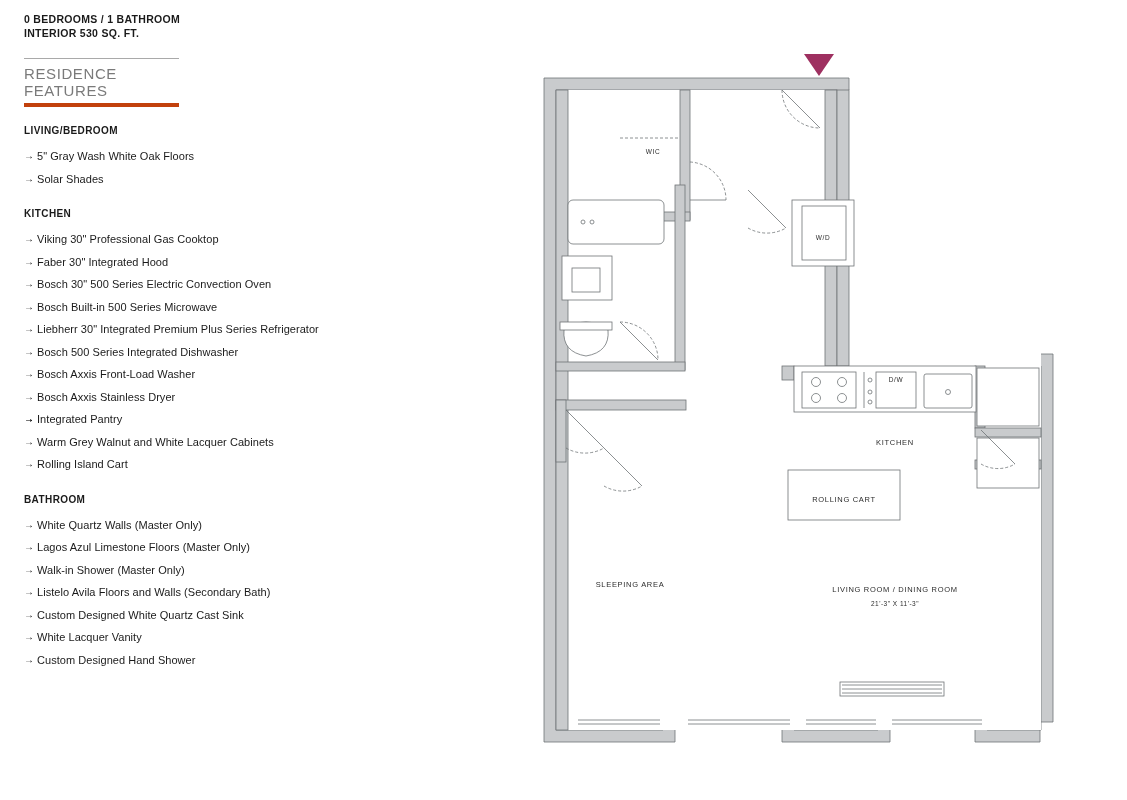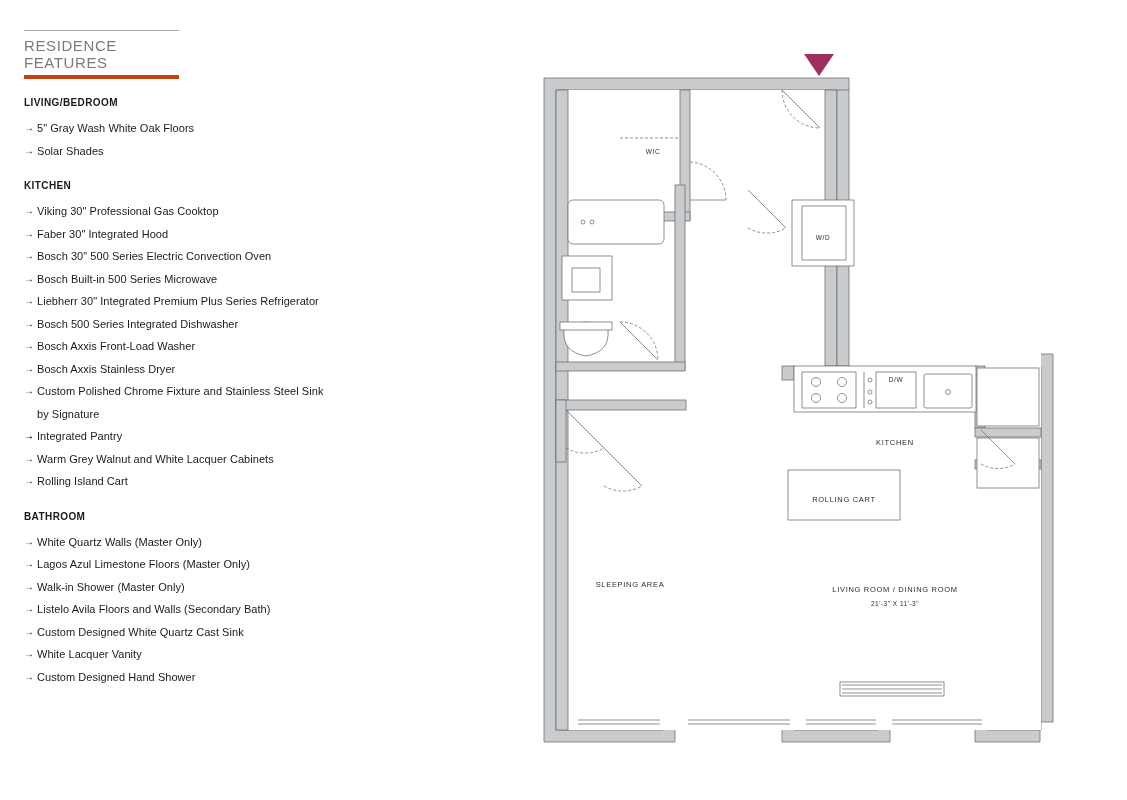--- a/index.html
+++ b/index.html
@@ -103,20 +103,24 @@
     font-size: 6.5px;
     letter-spacing: 0.5px;
     fill: #2b2b2b;
   }
 </style>
 </head>
 <body>
 
 <div id="info-panel">
 
+  <div>
+    <div class="unit-line">0 BEDROOMS / 1 BATHROOM</div>
+    <div class="unit-line">INTERIOR 530 SQ. FT.</div>
+  </div>
 
   <div class="rule"></div>
   <div id="features-title">RESIDENCE FEATURES</div>
 
   <div class="section">
     <div class="section-title">LIVING/BEDROOM</div>
     <ul class="feature-list">
       <li><span class="arrow">→</span><span>5" Gray Wash White Oak Floors</span></li>
       <li><span class="arrow">→</span><span>Solar Shades</span></li>
     </ul>
@@ -126,21 +130,21 @@
     <div class="section-title">KITCHEN</div>
     <ul class="feature-list">
       <li><span class="arrow">→</span><span>Viking 30" Professional Gas Cooktop</span></li>
       <li><span class="arrow">→</span><span>Faber 30" Integrated Hood</span></li>
       <li><span class="arrow">→</span><span>Bosch 30" 500 Series Electric Convection Oven</span></li>
       <li><span class="arrow">→</span><span>Bosch Built-in 500 Series Microwave</span></li>
       <li><span class="arrow">→</span><span>Liebherr 30" Integrated Premium Plus Series Refrigerator</span></li>
       <li><span class="arrow">→</span><span>Bosch 500 Series Integrated Dishwasher</span></li>
       <li><span class="arrow">→</span><span>Bosch Axxis Front-Load Washer</span></li>
       <li><span class="arrow">→</span><span>Bosch Axxis Stainless Dryer</span></li>
-      <li><span class="arrow">→</span><span>Custom Polished Chrome Fixture and Stainless Steel Sink by Signature</span></li>
+      <li><span class="arrow">→</span></li>
       <li><span class="arrow">→</span></li>
       <li><span class="arrow">→</span><span>Integrated Pantry</span></li>
       <li><span class="arrow">→</span><span>Warm Grey Walnut and White Lacquer Cabinets</span></li>
       <li><span class="arrow">→</span><span>Rolling Island Cart</span></li>
     </ul>
   </div>
 
   <div class="section">
     <div class="section-title">BATHROOM</div>
     <ul class="feature-list">

